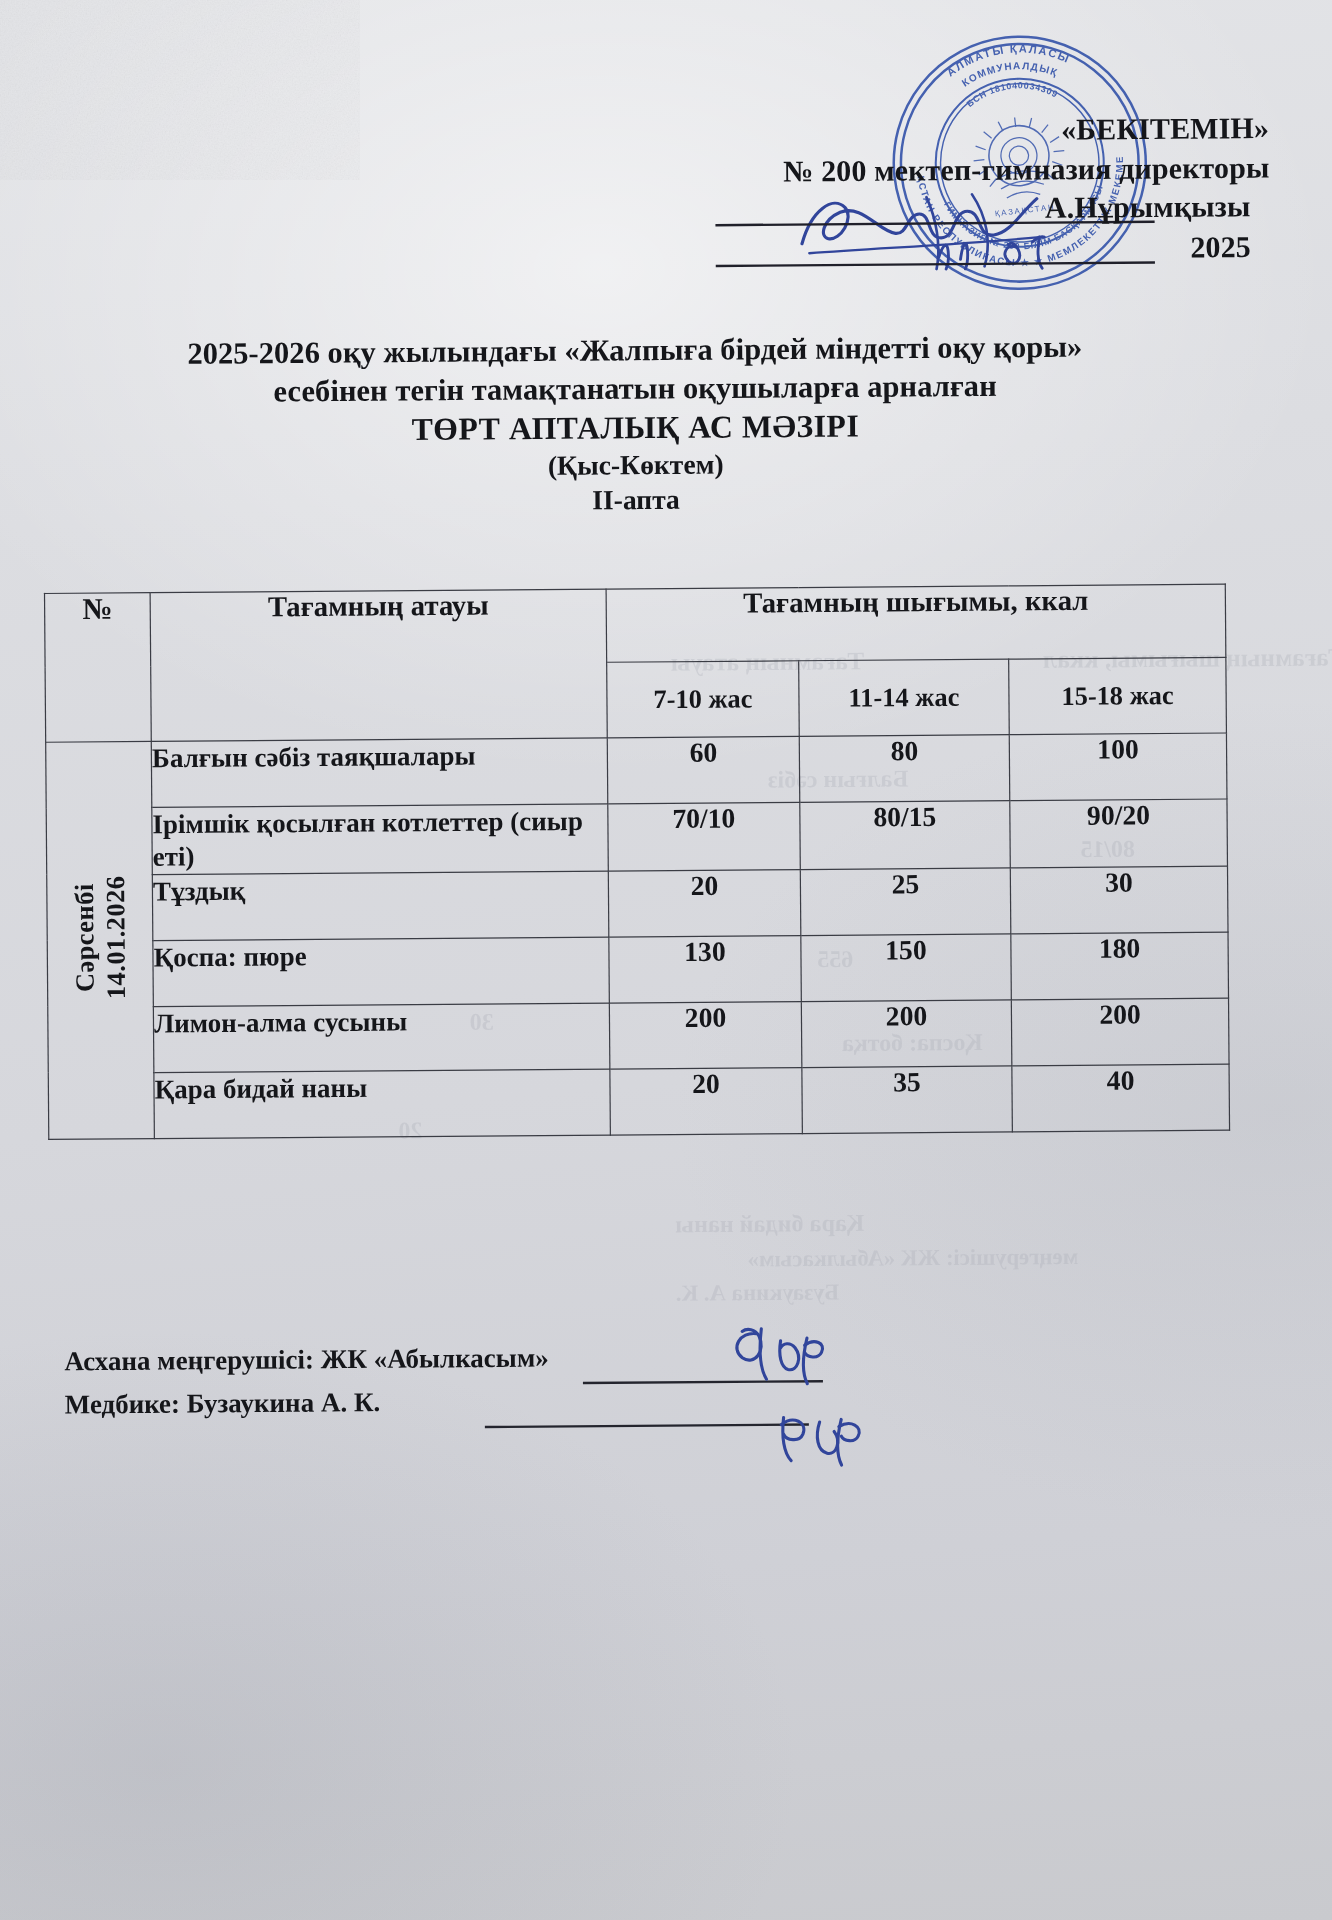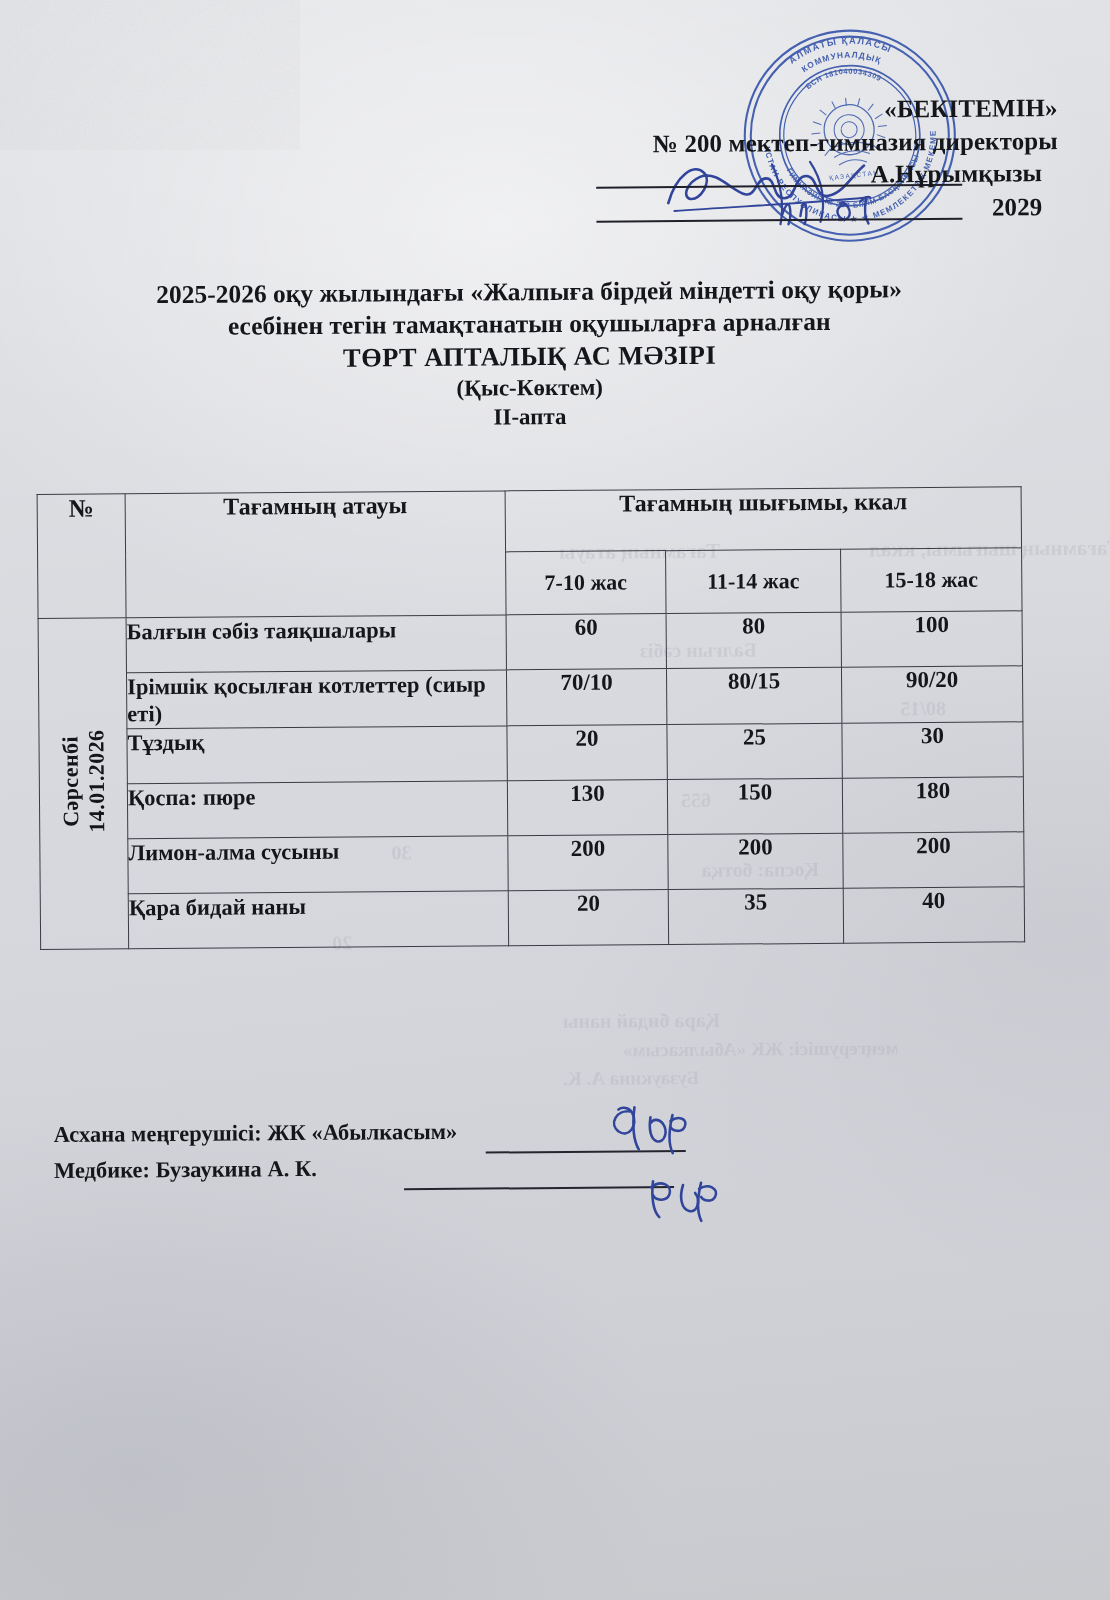--- a/index.html
+++ b/index.html
@@ -350,21 +350,21 @@
 
   <div id="approval">
     <div class="ln">«БЕКІТЕМІН»</div>
     <div class="ln">№ 200 мектеп-гимназия директоры</div>
     <div class="sig-line">
       <span class="rule"></span>
       <span class="tail">А.Нұрымқызы</span>
     </div>
     <div class="sig-line">
       <span class="rule"></span>
-      <span class="tail">2029</span>
+      <span class="tail">2025</span>
     </div>
   </div>
 
   <div id="title">
     <div class="t1">2025-2026 оқу жылындағы  «Жалпыға бірдей міндетті оқу қоры»</div>
     <div class="t2">есебінен тегін тамақтанатын оқушыларға арналған</div>
     <div class="t3">ТӨРТ АПТАЛЫҚ АС МӘЗІРІ</div>
     <div class="t4">(Қыс-Көктем)</div>
     <div class="t5">II-апта</div>
   </div>

